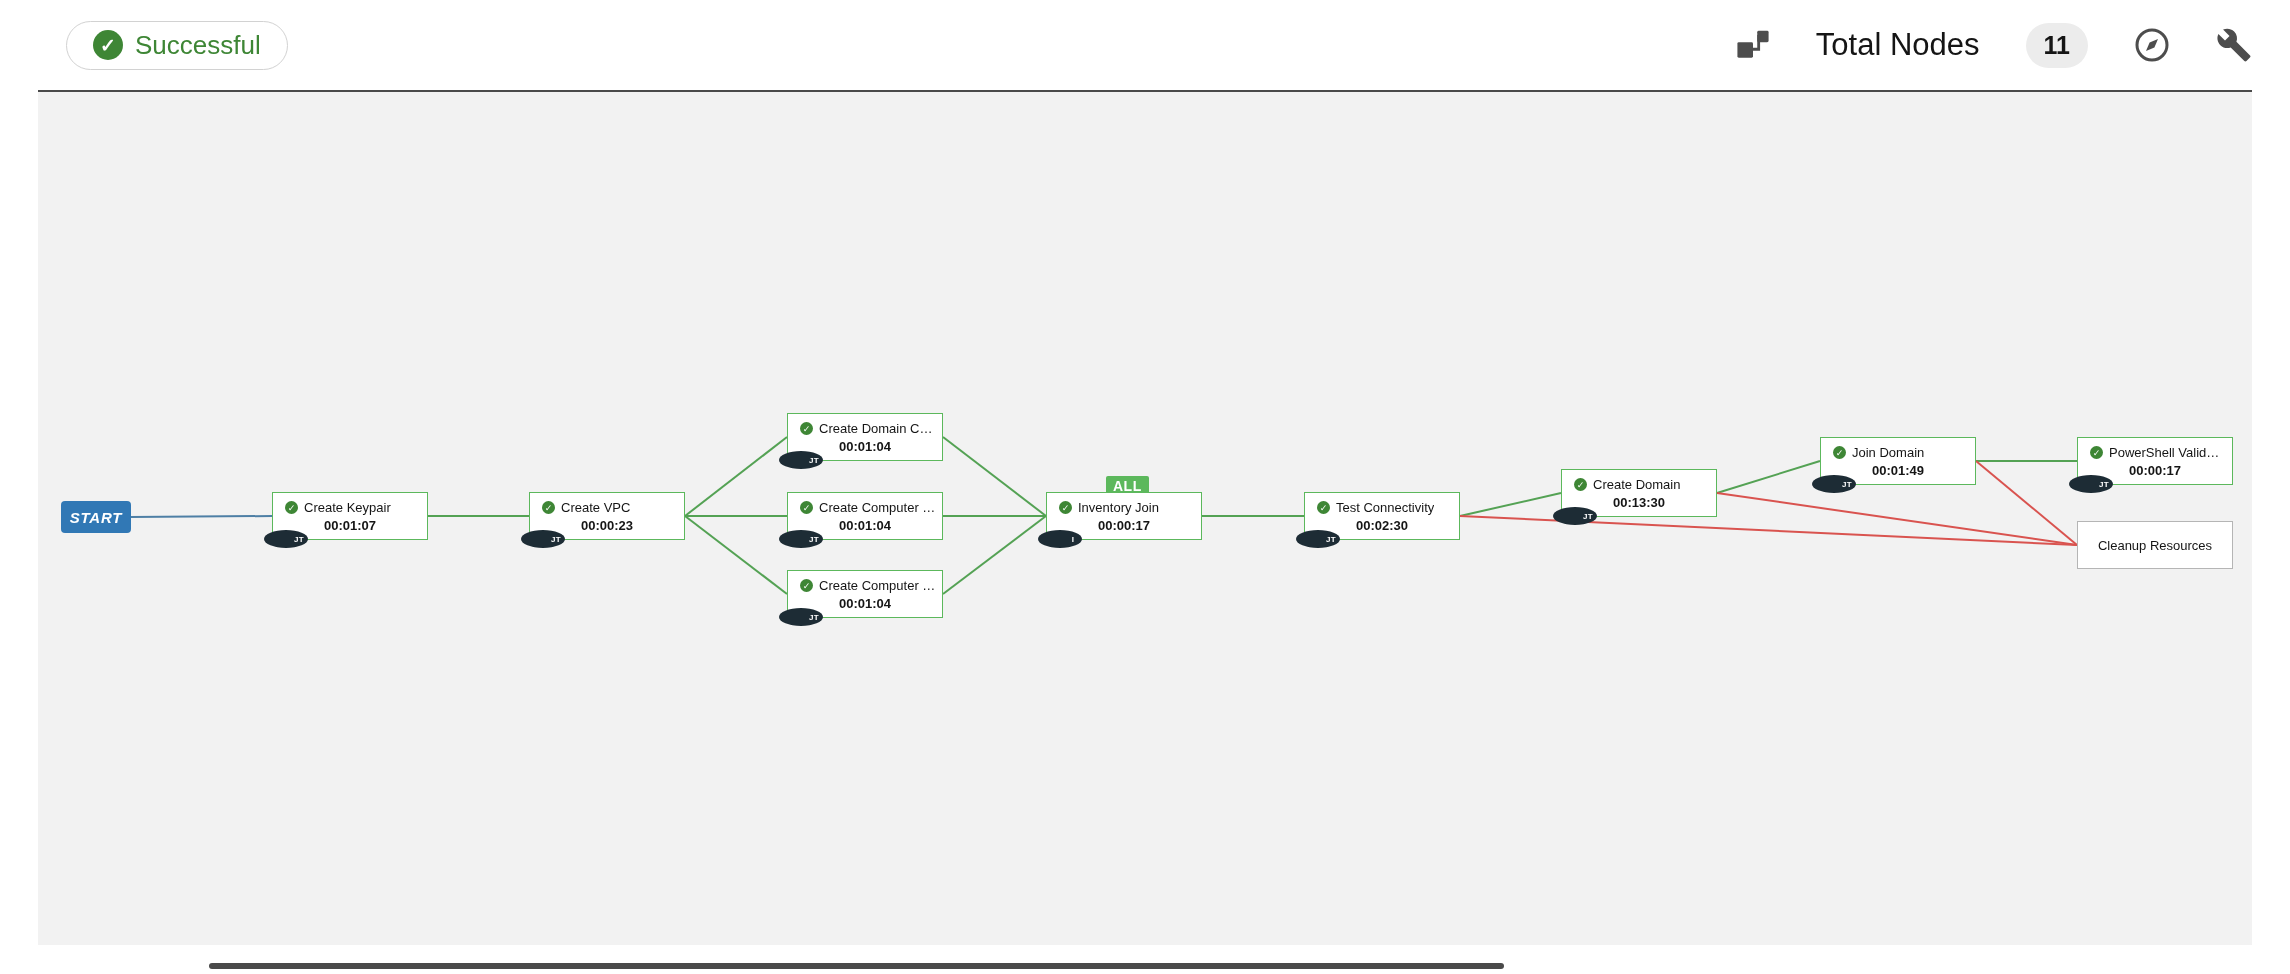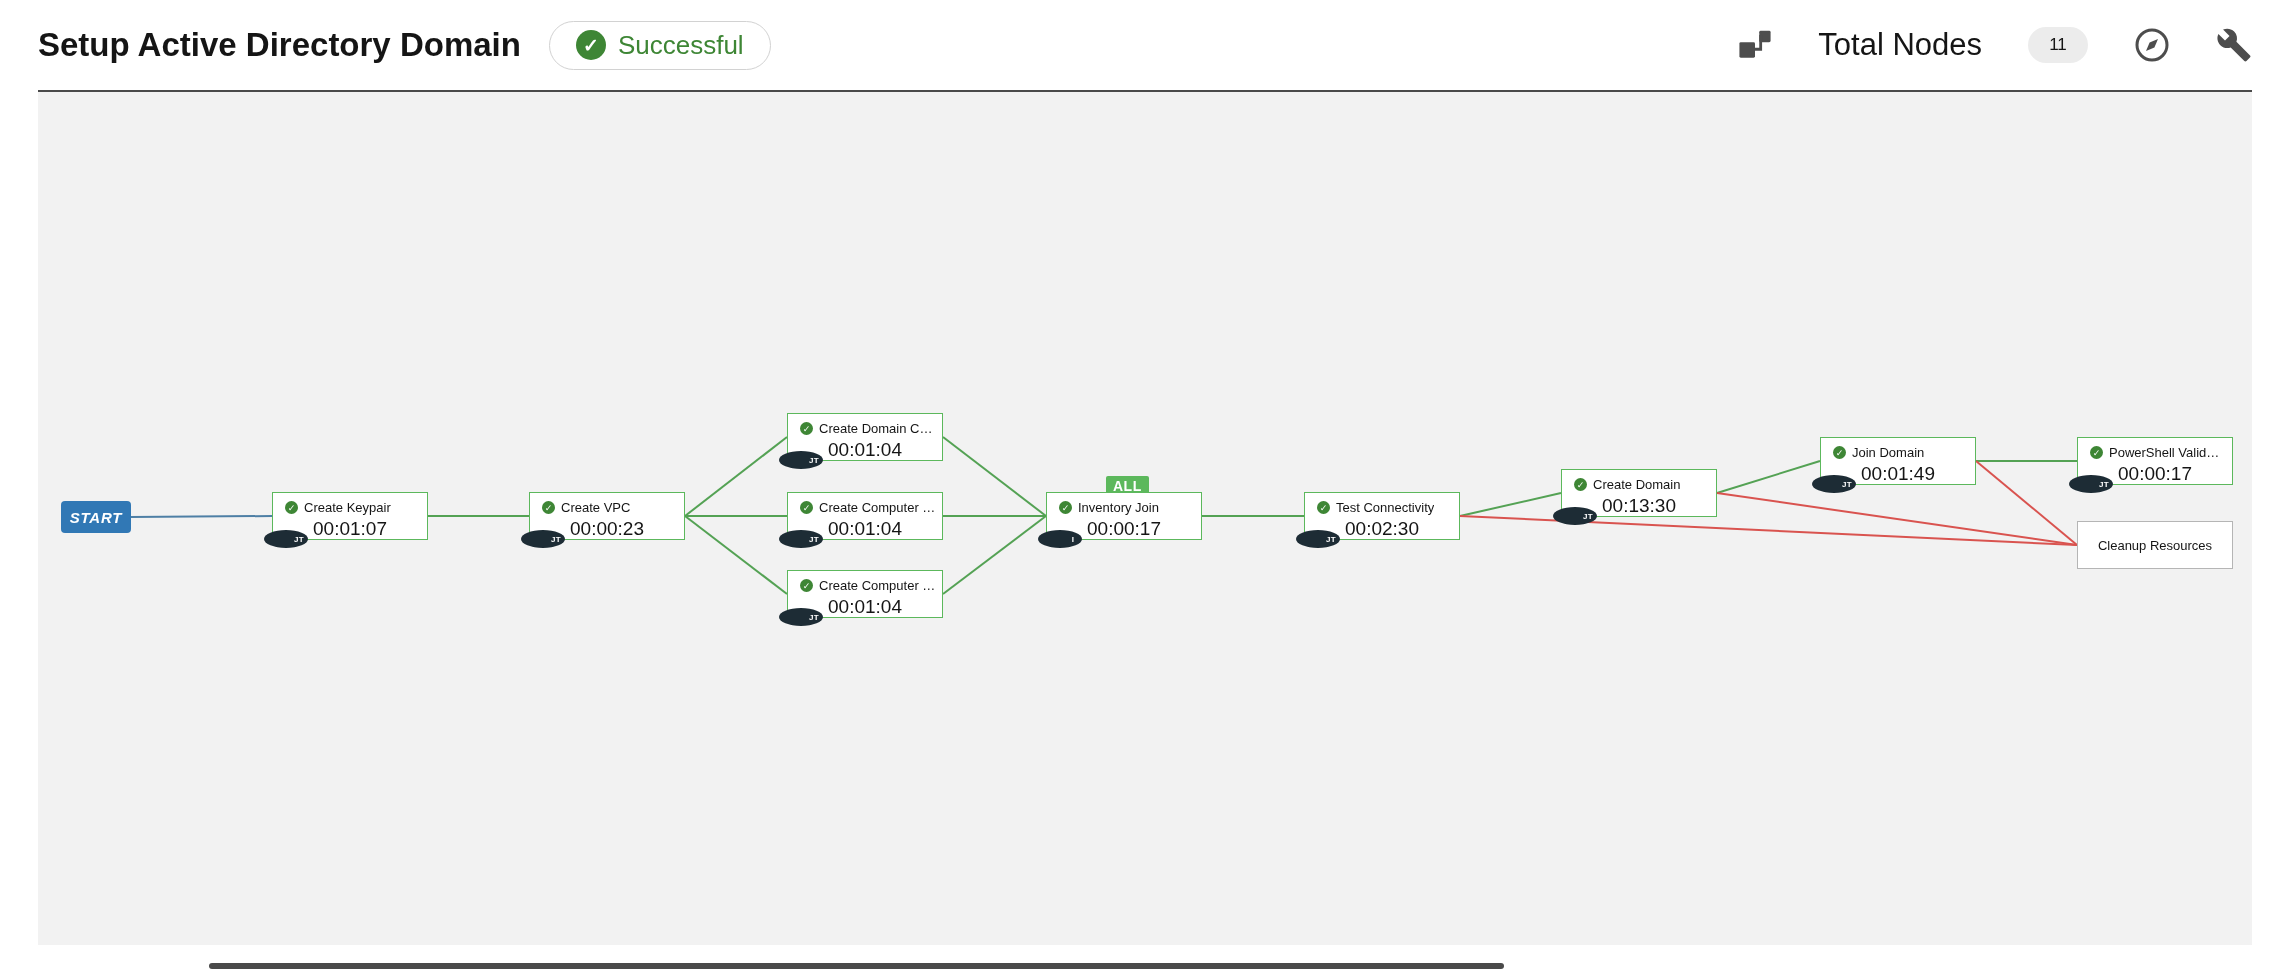--- a/index.html
+++ b/index.html
@@ -22,21 +22,21 @@
     background:var(--check-green,#3e8635);color:#fff;
     display:inline-flex;align-items:center;justify-content:center;font-size:19px;font-weight:bold;
   }
   .status-text{font-size:26px;color:var(--status-text-green,#3e8635);}
   .header-right{margin-left:auto;display:flex;align-items:center;gap:46px;}
   .hicon{display:inline-flex;align-items:center;justify-content:center;}
   .hicon svg{display:block;}
   .total-label{font-size:31px;color:#151515;white-space:nowrap;}
   .count-pill{
     background:#ececec;border-radius:24px;padding:8px 18px;
-    font-size:17px;color:#151515;min-width:24px;text-align:center;
+    font-size:25px;color:#151515;min-width:24px;text-align:center;font-weight:bold;
   }
   .header-rule{position:absolute;top:90px;left:38px;right:38px;border-top:2px solid #4a4a4a;}
   
   .canvas-bg{
     position:absolute;left:38px;right:38px;top:92px;height:853px;
     background:var(--canvas-bg,#f2f2f2);
   }
   #edges-svg{position:absolute;left:0;top:0;width:2290px;height:974px;pointer-events:none;}
   .node-layer{position:absolute;left:0;top:0;width:2290px;height:974px;}
   
@@ -52,21 +52,21 @@
   .node-check{
     flex:0 0 auto;width:13px;height:13px;border-radius:50%;
     background:var(--check-green,#3e8635);color:#fff;font-size:9px;
     display:inline-flex;align-items:center;justify-content:center;
   }
   .node-name{
     font-size:13px;color:#151515;white-space:nowrap;overflow:hidden;
     text-overflow:ellipsis;max-width:124px;
   }
   .plain-name{font-size:13px;color:#151515;text-align:right;}
-  .node-time{text-align:center;font-size:19px;margin-top:3px;color:#151515;}
+  .node-time{text-align:center;font-size:13px;margin-top:3px;color:#151515;font-weight:bold;}
   .node-badge{
     position:absolute;left:-9px;bottom:-9px;width:18px;height:18px;border-radius:50%;
     background:var(--type-badge-bg,#1d2c35);color:#fff;font-size:8px;font-weight:bold;
     display:flex;align-items:center;justify-content:center;letter-spacing:0.3px;padding-left:26px;
   }
   .start-node{
     position:absolute;left:61px;top:501px;width:70px;height:32px;
     background:var(--start-bg,#3178b5);color:#fff;font-size:15px;font-weight:bold;
     display:flex;align-items:center;justify-content:center;border-radius:4px;letter-spacing:0.8px;font-style:italic;
   }
@@ -77,21 +77,20 @@
   }
   .bottom-strip{
     position:absolute;left:209px;top:963px;width:1295px;height:6px;
     background:#4a4a4a;border-radius:3px;
   }
 </style>
 </head>
 <body>
 
 <header class="header">
-  <h1 class="title">Setup Active Directory Domain</h1>
 
   <div class="status-pill">
     <span class="status-check">✓</span>
     <span class="status-text">Successful</span>
   </div>
 
   <div class="header-right">
     <span class="hicon">
       <svg width="34" height="34" viewBox="0 0 24 24">
         <rect x="1" y="10" width="11" height="11" rx="1" fill="#4d4d4d"></rect>

